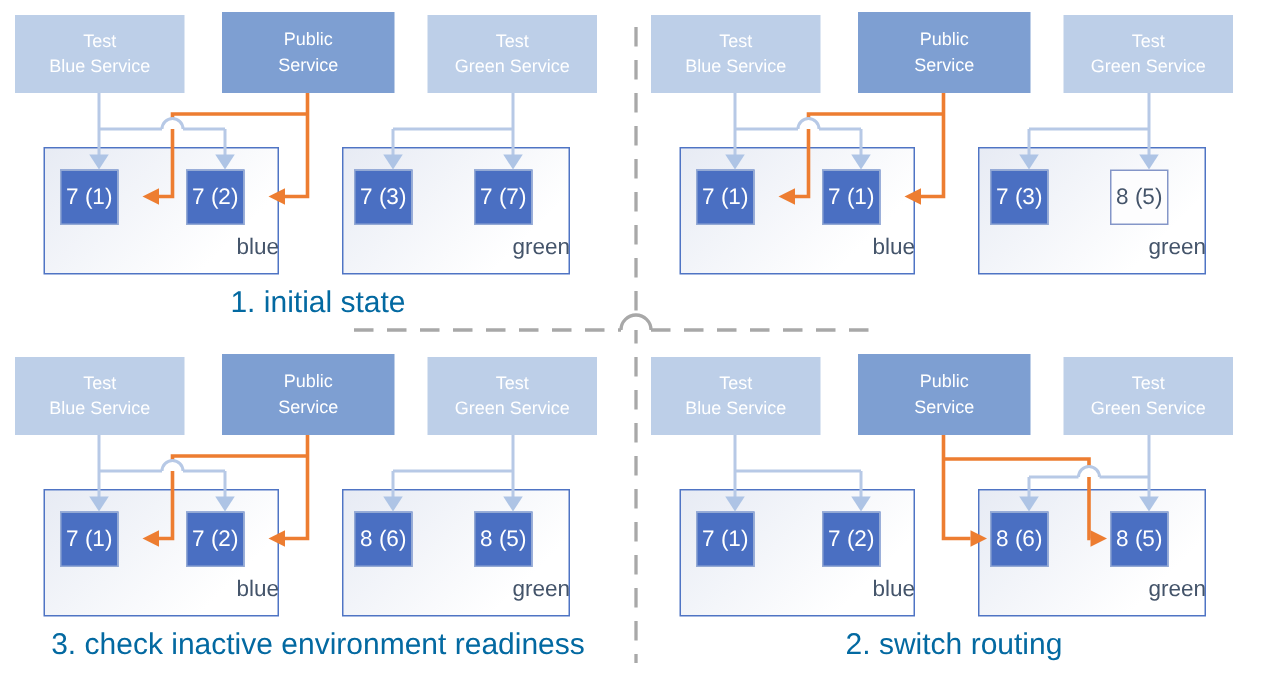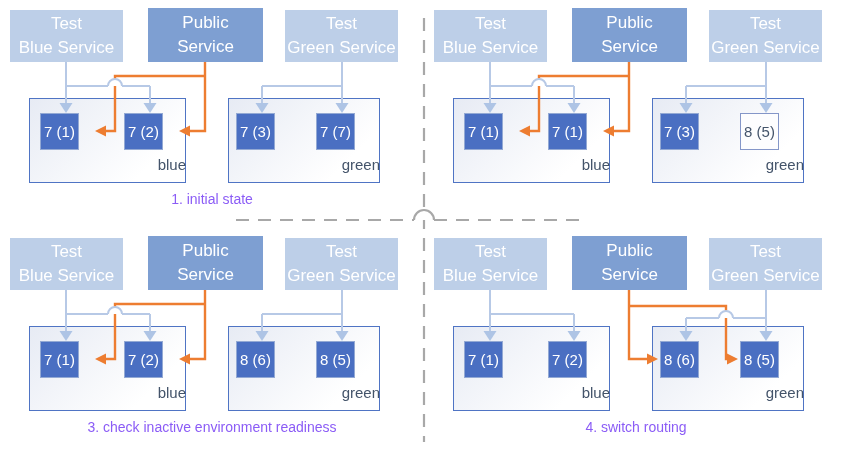--- a/index.html
+++ b/index.html
@@ -3,42 +3,42 @@
 <meta charset="utf-8">
 <style>
   html,body{margin:0;padding:0;background:#ffffff;}
   .stage{
     position:relative;width:848px;height:456px;background:#ffffff;
     font-family:"Liberation Sans",sans-serif;overflow:hidden;
   }
   .panel{position:absolute;width:424px;height:228px;}
   .svcbox{
     position:absolute;display:flex;flex-direction:column;justify-content:center;
-    text-align:center;color:#ffffff;font-size:17px;line-height:1.4;
+    text-align:center;color:#ffffff;font-size:12px;line-height:1.4;
   }
   .svcbox .ln{display:block;}
   .svc-light{background:#bdcfe8;}
   .svc-public{background:#7e9fd2;}
   .env{
     position:absolute;box-sizing:border-box;border:1.4px solid #4f74c4;
     background:linear-gradient(135deg,#e7ebf4 0%,#ffffff 78%);
   }
   .pod{
     position:absolute;width:39px;height:37px;box-sizing:border-box;
     background:#4a6fc2;border:1.5px solid #93a9d4;
     display:flex;align-items:center;justify-content:center;
     color:#ffffff;font-size:15px;white-space:pre;
   }
   .pod[data-variant="outline"]{
     background:#fdfdfe;border:1.5px solid #8496c8;color:#44546a;
   }
   .env-label{position:absolute;text-align:right;font-size:15px;color:#44546a;}
   .caption{
     position:absolute;left:0;right:0;top:191px;text-align:center;
-    font-size:14px;color:#8b5cf6;
+    font-size:20px;color:#0369a1;
   }
   .arrows,.divider{position:absolute;left:0;top:0;pointer-events:none;}
 </style>
 </head>
 <body>
 
 <div class="stage">
 
   <div class="panel" style="left:0;top:0">
     <div class="svcbox svc-light" style="left:10px;top:10px;width:113px;height:52px">
@@ -249,21 +249,21 @@
           <path d="M262 90 V104"></path>
       </g>
       <g fill="#aec4e5">
         <polygon points="59.5,103 72.5,103 66,113"></polygon>
         <polygon points="143.5,103 156.5,103 150,113"></polygon>
         <polygon points="255.5,103 268.5,103 262,113"></polygon>
         <polygon points="335.5,103 348.5,103 342,113"></polygon>
       </g>
     </svg>
 
-    <div class="caption">4. switch routing</div>
+    <div class="caption">2. switch routing</div>
   </div>
 
   <svg class="divider" width="848" height="456" viewBox="0 0 848 456">
     <path d="M424 18 V442" stroke="#a8a8a8" stroke-width="2.2" stroke-dasharray="13 9" fill="none"></path>
     <path d="M414 220 A10 10 0 0 1 434 220" fill="#ffffff" stroke="#a8a8a8" stroke-width="2.2"></path>
     <path d="M236 220 H414 M434 220 H584" stroke="#a8a8a8" stroke-width="2.2" stroke-dasharray="13 9" fill="none"></path>
   </svg>
 
 </div>
 

